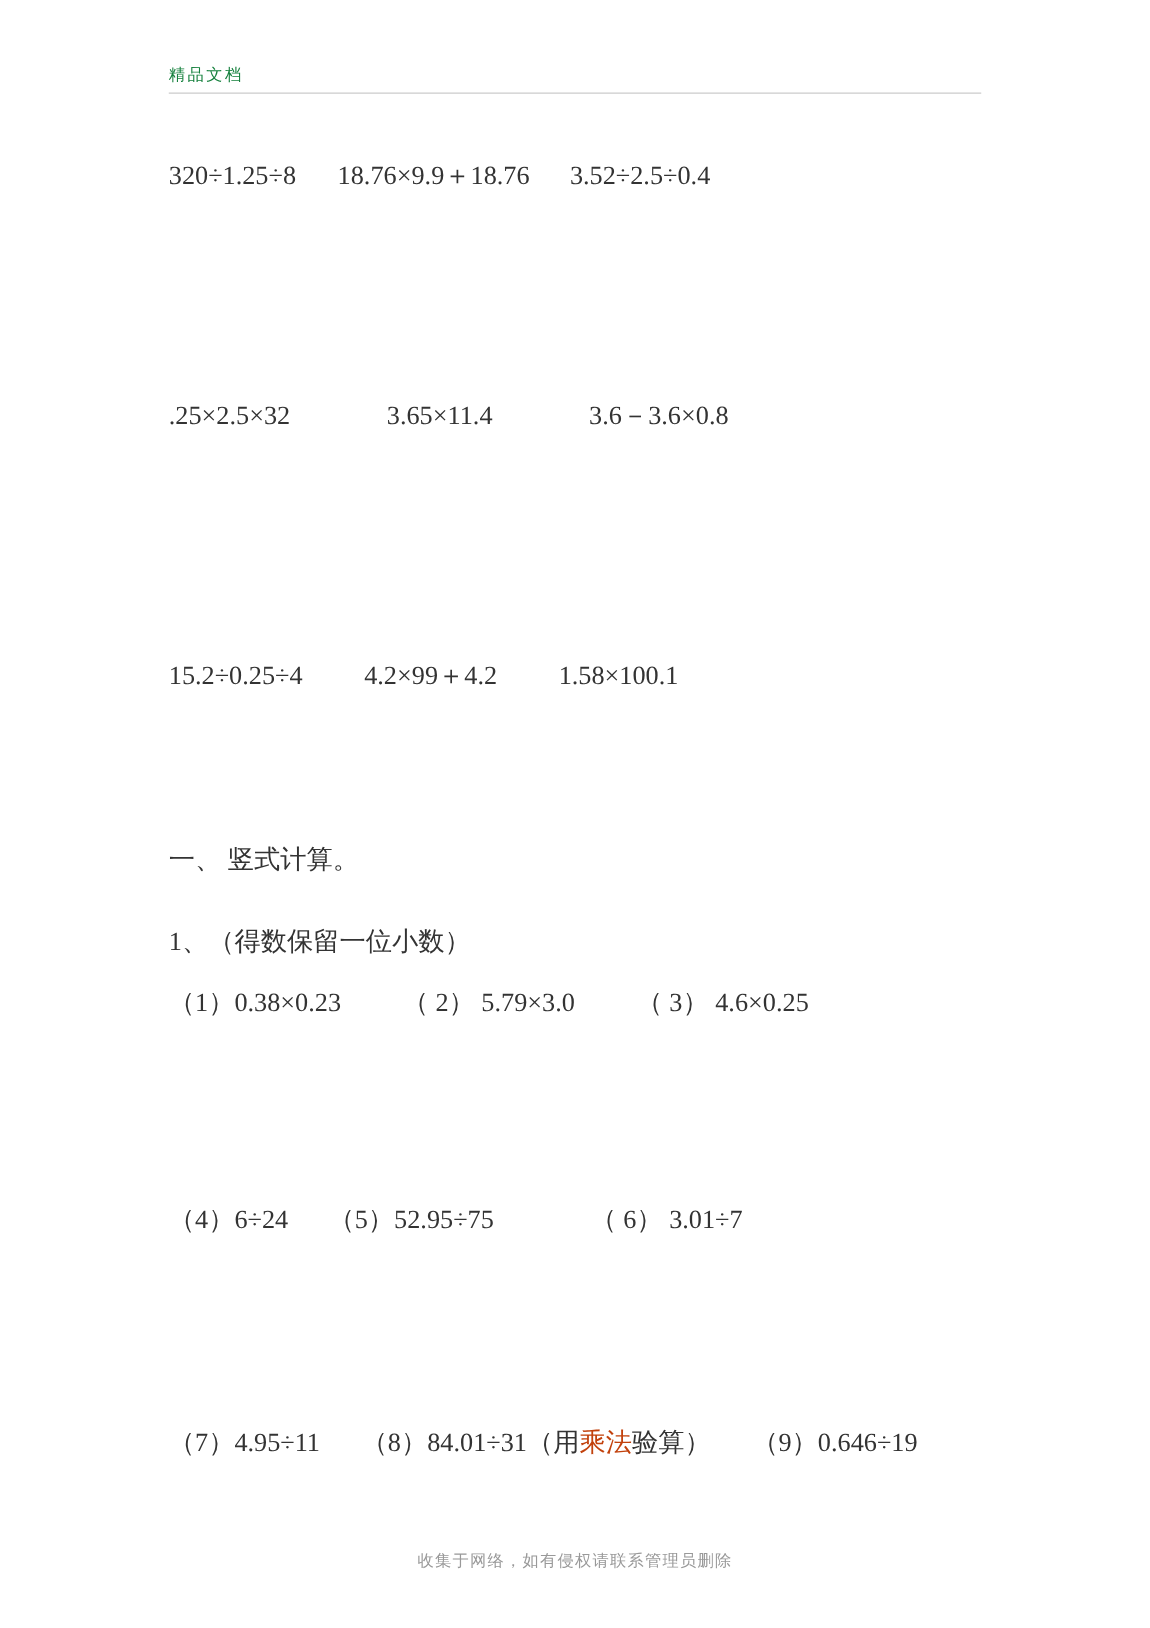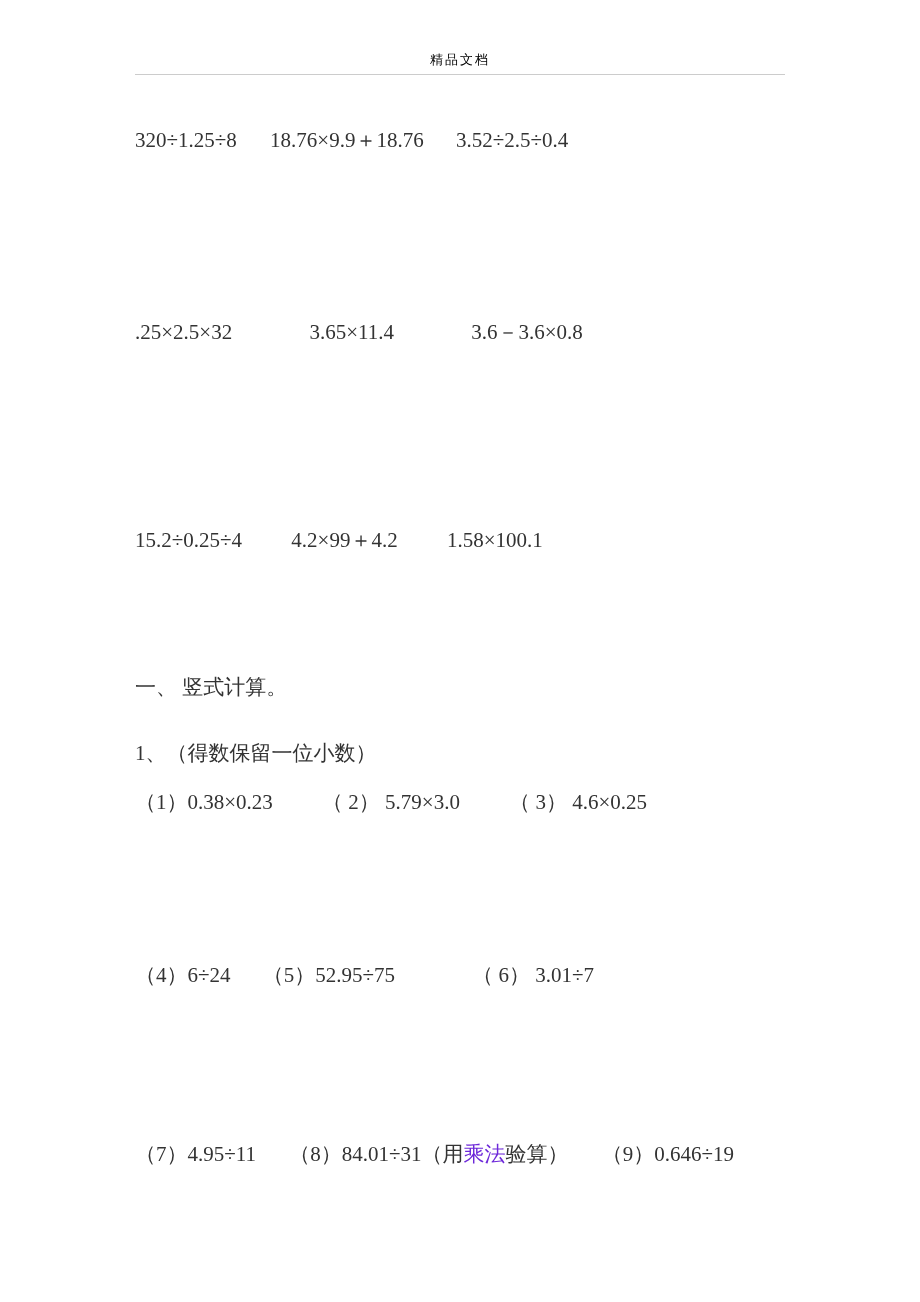--- a/index.html
+++ b/index.html
@@ -10,23 +10,22 @@
     font-size: 21px;
     line-height: 1.5;
   }
   .page {
     width: 920px;
     height: 1302px;
     position: relative;
     padding: 50px 135px 0 135px;
   }
   .header-label {
-    text-align: center;
     font-size: 13px;
-    color: #000000;
+    color: #15803d;
     letter-spacing: 2px;
     margin-bottom: 4px;
   }
   .header-rule {
     margin: 0 auto 50px auto;
     border: none;
     border-top: 1px solid #ccc;
   }
   .row {
     margin-bottom: 16px;
@@ -36,21 +35,21 @@
   .gap-s { margin-right: 28px; }
   .gap-m { margin-right: 44px; }
   .gap-l { margin-right: 27px; }
   .gap-xl { margin-right: 72px; margin-top: 25px; }
   .block-space-1 { height: 120px; }
   .block-space-2 { height: 160px; }
   .block-space-3 { height: 100px; }
   .block-space-4 { height: 100px; }
   .section-title { margin-bottom: 34px; }
   .subsection { margin-bottom: 18px; }
-  .link { color: #6d28d9; }
+  .link { color: #c2410c; }
   .footer-note {
     position: absolute;
     bottom: 44px;
     left: 0;
     width: 100%;
     text-align: center;
     font-size: 13px;
     color: #999;
     letter-spacing: 1px;
   }
@@ -102,13 +101,14 @@
   <div class="block-space-4"></div>
 
   <div class="row">
     <span class="gap-s">（7）4.95÷11</span>
     <span>
       <span>（8）84.01÷31（用</span><span class="link">乘法</span><span>验算）</span>
     </span>
     <span style="margin-left:28px;margin-top:32px;">（9）0.646÷19</span>
   </div>
 
+  <div class="footer-note">收集于网络，如有侵权请联系管理员删除</div>
 </div>
 
 </body></html>

